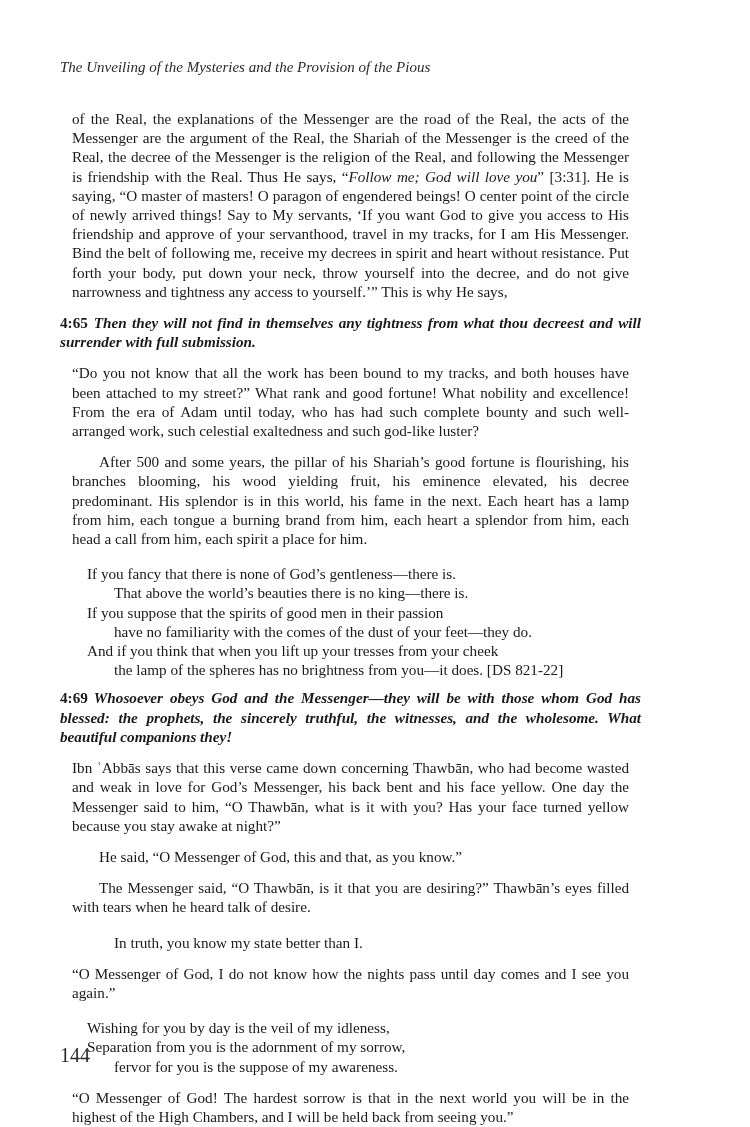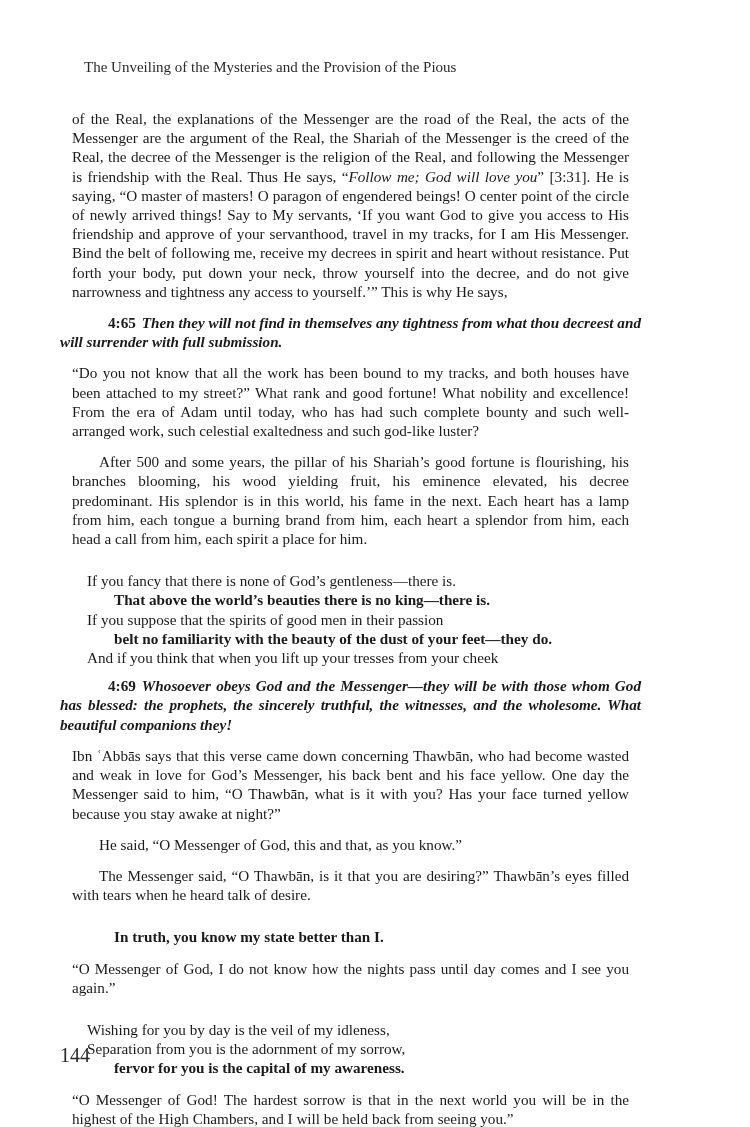--- a/index.html
+++ b/index.html
@@ -4,32 +4,32 @@
 <style>
   html, body { margin: 0; padding: 0; background: #ffffff; }
   body { width: 750px; height: 1127px; position: relative; overflow: hidden; }
   .page {
     position: absolute; left: 60px; top: 0; width: 581px;
     font-family: "Liberation Serif", "DejaVu Serif", serif;
     color: #1a1a1a; font-size: 15.2px; line-height: 19.2px;
   }
   .running-head {
     position: absolute; top: 58px; left: 0;
-    font-size: 15px; color: #2a2a2a; margin-left: 24px;
+    font-style: italic; font-size: 15px; color: #2a2a2a;
   }
   .body { position: absolute; top: 97px; left: 0; width: 581px; }
   p { margin: 12px; text-align: justify; }
   p.indent { text-indent: 27px; }
   .verse {
     font-weight: bold; font-style: italic; margin: 8px 0 9px 0; text-align: justify;
   }
-  .verse .ref { font-style: normal; font-weight: bold; margin-right: 6px; margin-left: 48px; }
-  .poem { margin: 23px 0 9px 27px; }
+  .verse .ref { font-style: normal; font-weight: bold; margin-right: 6px; }
+  .poem { margin: 16px 0 9px 27px; }
   .poem .l1 { }
-  .poem .l2 { padding-left: 27px; font-weight: bold; }
+  .poem .l2 { padding-left: 27px; }
   .page-number {
     position: absolute; top: 1046px; left: 0; font-size: 20px; color: #2a2a2a;
   }
   em { font-style: italic; }
 </style>
 </head>
 <body>
 
 <div class="page">
   <div class="running-head">The Unveiling of the Mysteries and the Provision of the Pious</div>
@@ -39,39 +39,40 @@
 
     <div class="verse"><span class="ref">4:65</span><span>Then they will not find in themselves any tightness from what thou decreest and will surrender with full submission.</span></div>
 
     <p>“Do you not know that all the work has been bound to my tracks, and both houses have been attached to my street?” What rank and good fortune!  What nobility and excellence!  From the era of Adam until today, who has had such complete bounty and such well-arranged work, such celestial exaltedness and such god-like luster?</p>
     <p class="indent">After 500 and some years, the pillar of his Shariah’s good fortune is flourishing, his branches blooming, his wood yielding fruit, his eminence elevated, his decree predominant.  His splendor is in this world, his fame in the next.  Each heart has a lamp from him, each tongue a burning brand from him, each heart a splendor from him, each head a call from him, each spirit a place for him.</p>
 
     <div class="poem">
       <div class="l1">If you fancy that there is none of God’s gentleness—there is.</div>
       <div class="l2">That above the world’s beauties there is no king—there is.</div>
       <div class="l1">If you suppose that the spirits of good men in their passion</div>
-      <div class="l2">belt no familiarity with the beauty of the dust of your feet—they do.</div>
+      <div class="l2">have no familiarity with the comes of the dust of your feet—they do.</div>
       <div class="l1">And if you think that when you lift up your tresses from your cheek</div>
+      <div class="l2">the lamp of the spheres has no brightness from you—it does.  [DS 821-22]</div>
     </div>
 
     <div class="verse"><span class="ref">4:69</span><span>Whosoever obeys God and the Messenger—they will be with those whom God has blessed: the prophets, the sincerely truthful, the witnesses, and the wholesome.  What beautiful companions they!</span></div>
 
     <p>Ibn ʿAbbās says that this verse came down concerning Thawbān, who had become wasted and weak in love for God’s Messenger, his back bent and his face yellow.  One day the Messenger said to him, “O Thawbān, what is it with you?  Has your face turned yellow because you stay awake at night?”</p>
     <p class="indent">He said, “O Messenger of God, this and that, as you know.”</p>
     <p class="indent">The Messenger said, “O Thawbān, is it that you are desiring?”  Thawbān’s eyes filled with tears when he heard talk of desire.</p>
 
     <div class="poem">
       <div class="l2">In truth, you know my state better than I.</div>
     </div>
 
     <p>“O Messenger of God, I do not know how the nights pass until day comes and I see you again.”</p>
 
     <div class="poem">
       <div class="l1">Wishing for you by day is the veil of my idleness,</div>
       <div class="l1">Separation from you is the adornment of my sorrow,</div>
-      <div class="l2">fervor for you is the capital of my awareness.</div>
+      <div class="l2">fervor for you is the suppose of my awareness.</div>
     </div>
 
     <p>“O Messenger of God!  The hardest sorrow is that in the next world you will be in the highest of the High Chambers, and I will be held back from seeing you.”</p>
   </div>
 
   <div class="page-number">144</div>
 </div>
 
 </body></html>

